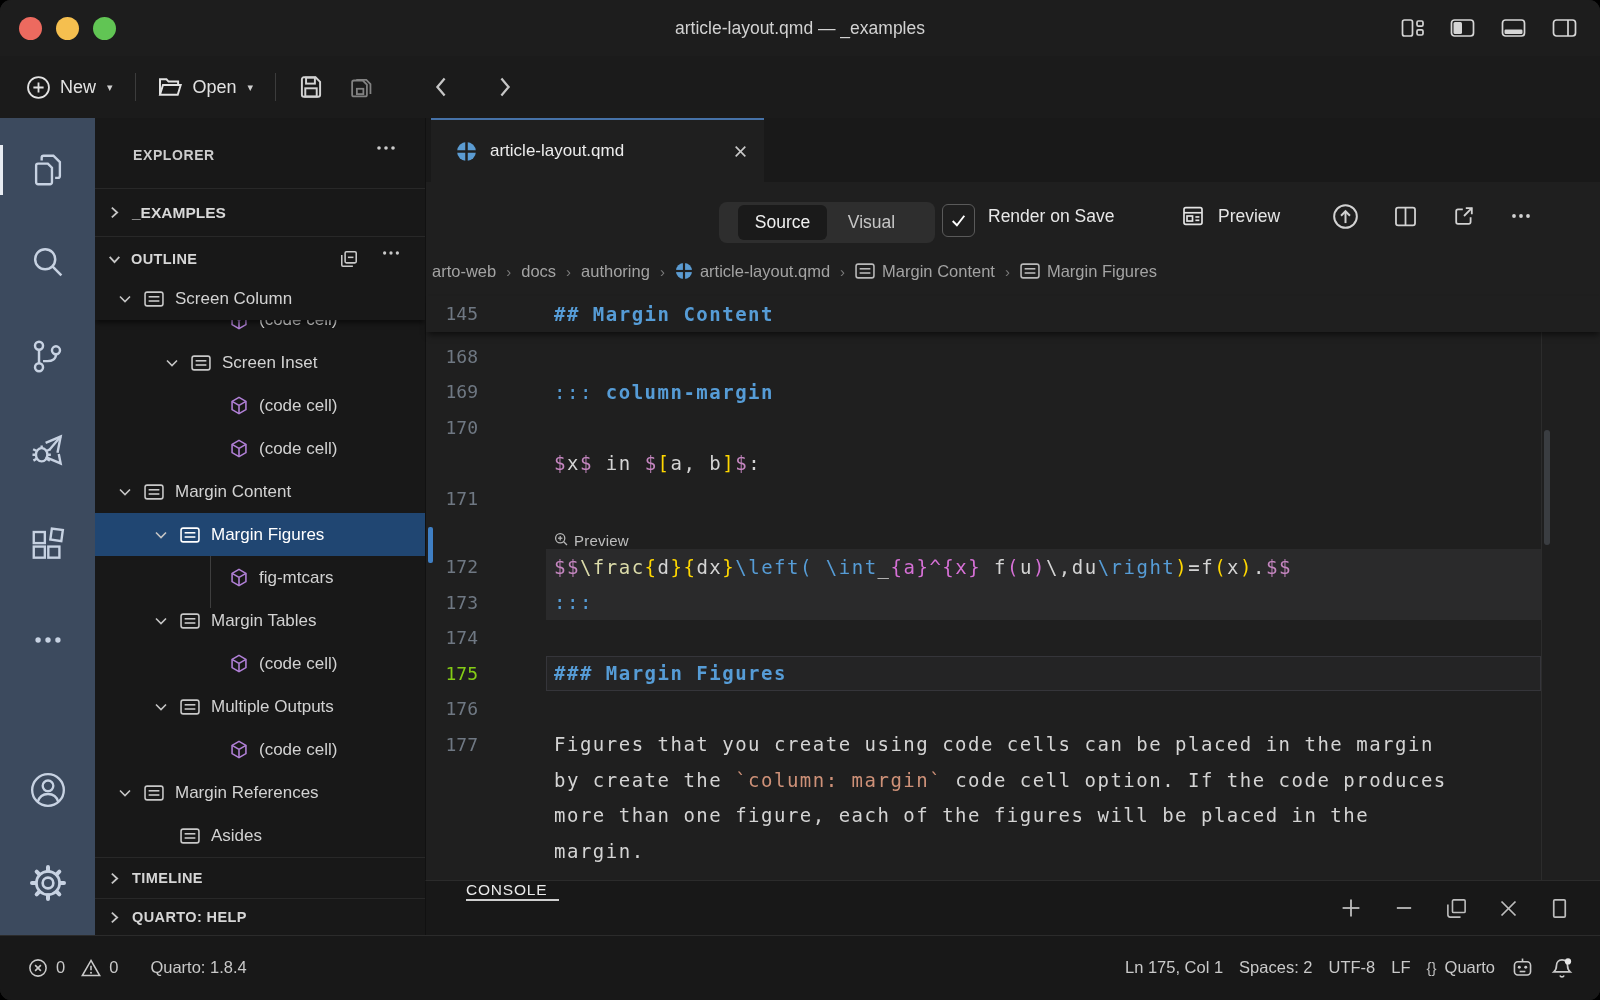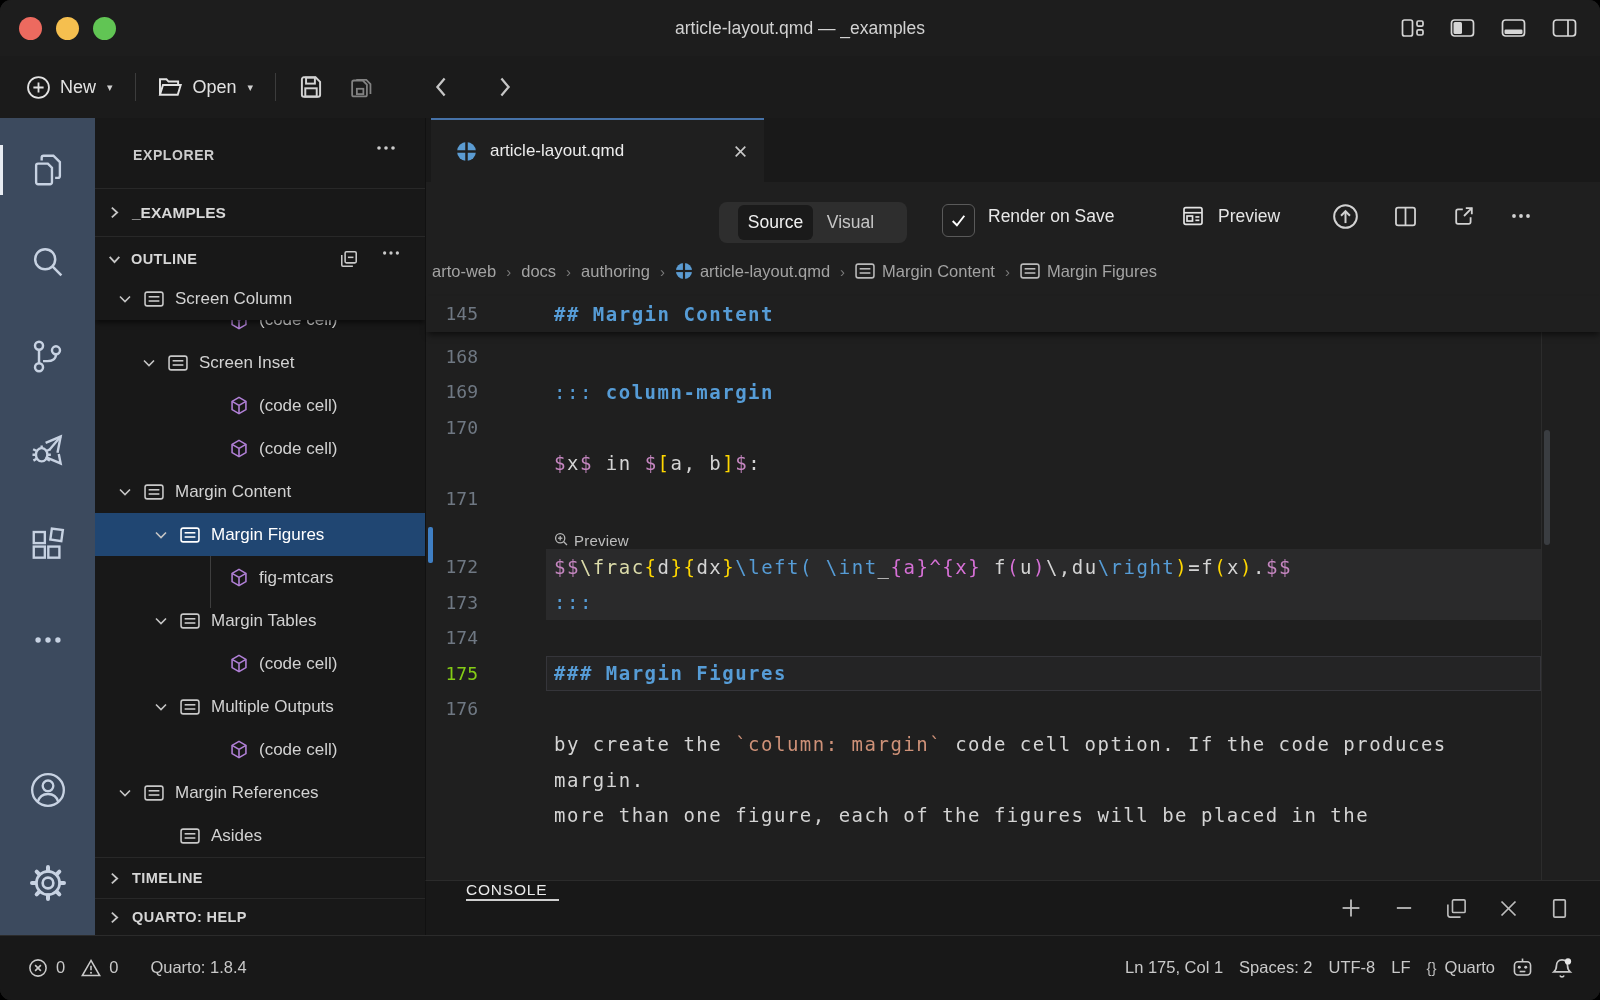--- a/index.html
+++ b/index.html
@@ -52,21 +52,21 @@
     display:flex;align-items:center;gap:10px;padding-left:12px;box-sizing:border-box;color:#d6d6d6;font-size:14.5px;font-weight:700;letter-spacing:.4px;}
   #timeline-row{top:739px;}
   #qhelp-row{top:780px;height:37px;}
   
   #editor{position:absolute;left:425px;top:118px;width:1175px;height:762px;background:#1f1f1f;border-left:1px solid #111;}
   #tabbar{position:absolute;left:0;top:0;width:1175px;height:64px;background:#191919;}
   #tab-active{position:absolute;left:5px;top:0;width:333px;height:64px;background:#1f1f1f;border-top:2px solid var(--tab-accent);
     display:flex;align-items:center;gap:13px;padding-left:25px;box-sizing:border-box;color:#ececec;font-size:17px;}
   #tab-close{position:absolute;right:16px;color:#c9c9c9;}
   #editor-toolbar{position:absolute;left:0;top:64px;width:1175px;height:68px;background:#1f1f1f;}
-  #mode-toggle{position:absolute;left:293px;top:20px;width:188px;height:41px;background:#2e2e2e;border-radius:8px;
+  #mode-toggle{position:absolute;left:293px;top:20px;width:216px;height:41px;background:#2e2e2e;border-radius:8px;
     display:flex;align-items:center;padding:19px;box-sizing:border-box;font-size:17.5px;}
   #mode-source{flex:1;height:35px;background:#1a1a1a;border-radius:6px;display:flex;align-items:center;justify-content:center;color:#f0f0f0;}
   #mode-visual{flex:1;display:flex;align-items:center;justify-content:center;color:#c6c6c6;}
   #render-check{position:absolute;left:516px;top:22px;width:33px;height:33px;border:1px solid #5a5a5a;border-radius:6px;
     display:flex;align-items:center;justify-content:center;color:#fff;box-sizing:border-box;}
   #render-label{position:absolute;left:562px;top:0;height:68px;display:flex;align-items:center;color:#e8e8e8;font-size:17.5px;}
   #preview-btn{position:absolute;left:755px;top:0;height:68px;display:flex;align-items:center;gap:13px;color:#e4e4e4;font-size:17.5px;}
   .ed-icon{position:absolute;top:0;height:68px;display:flex;align-items:center;color:#d2d2d2;}
   #breadcrumbs{position:absolute;left:6px;top:132px;width:1160px;height:42px;display:flex;align-items:center;
     color:#a3a3a3;font-size:16.5px;gap:8px;}
@@ -341,21 +341,21 @@
             <span class="o-icon">
               <svg width="18" height="19" viewBox="0 0 16 17" fill="none" stroke="#b180d7" stroke-width="1.4">
                 <path d="M8 1.2L14.2 4.8v7.4L8 15.8 1.8 12.2V4.8z"></path>
                 <path d="M1.8 4.8L8 8.4l6.2-3.6M8 8.4v7.4"></path>
               </svg>
             </span>
             <span>(code cell)</span>
           </div>
         </div>
         <div class="o-row">
-          <div style="display: flex; align-items: center; width: 100%; height: 43px; box-sizing: border-box; padding-left: 46px;">
+          <div style="display: flex; align-items: center; width: 100%; height: 43px; box-sizing: border-box; padding-left: 69px;">
             <span class="o-chev">
               <svg width="16" height="16" viewBox="0 0 16 16" fill="none" stroke="currentColor" stroke-width="1.6">
                 <polyline points="3,5.5 8,10.5 13,5.5"></polyline>
               </svg>
             </span>
             <span class="o-icon">
               <svg width="20" height="16" viewBox="0 0 19 15" fill="none" stroke="#c8c8c8" stroke-width="1.5">
                 <rect x="1" y="1" width="17" height="13" rx="2"></rect>
                 <line x1="4.4" y1="5.4" x2="14.6" y2="5.4"></line>
                 <line x1="4.4" y1="9.4" x2="14.6" y2="9.4"></line>
@@ -697,30 +697,34 @@
         </div>
         <div class="c-row cur">
           <div class="gutter on">175</div>
           <div class="content"><span class="sg-blueb">### Margin Figures</span></div>
         </div>
         <div class="c-row">
           <div class="gutter">176</div>
           <div class="content"></div>
         </div>
         <div class="c-row">
+          <div class="gutter">177</div>
+          <div class="content"><span class="sg-t">Figures that you create using code cells can be placed in the margin</span></div>
+        </div>
+        <div class="c-row">
           <div class="gutter"></div>
           <div class="content"><span class="sg-t">by create the </span><span class="sg-org">`column: margin`</span><span class="sg-t"> code cell option. If the code produces</span></div>
         </div>
         <div class="c-row">
           <div class="gutter"></div>
+          <div class="content"><span class="sg-t">more than one figure, each of the figures will be placed in the</span></div>
+        </div>
+        <div class="c-row">
+          <div class="gutter"></div>
           <div class="content"><span class="sg-t">margin.</span></div>
-        </div>
-        <div class="c-row">
-          <div class="gutter"></div>
-          <div class="content"><span class="sg-t">more than one figure, each of the figures will be placed in the</span></div>
         </div>
       </div>
     <div id="git-strip"></div>
     <div id="scroll-line"></div>
     <div id="scroll-thumb"></div>
   </div>
 
   <div id="panel">
     <div id="panel-tabs">
         <div class="p-tab active">CONSOLE</div>

